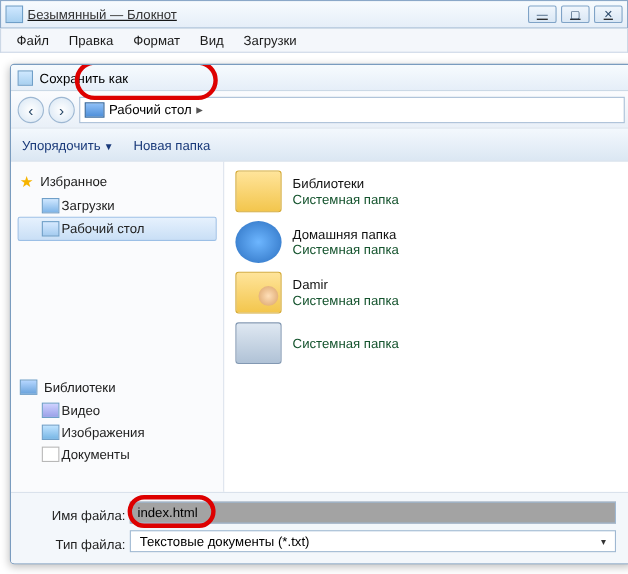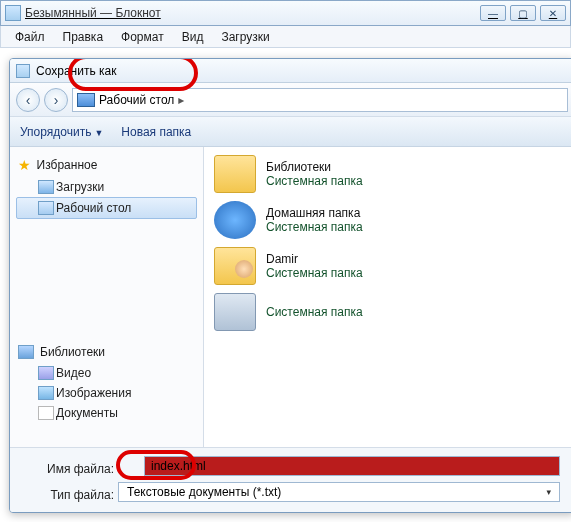--- a/index.html
+++ b/index.html
@@ -54,21 +54,21 @@
 .bi-user::after { content: ""; position: absolute; left: 20px; top: 12px; width: 18px; height: 18px; border-radius: 50%; background: radial-gradient(#ffdfb8,#d9a066); }
 .bi-pc { background: linear-gradient(#dfe8f2,#b0c2d6); border: 1px solid #8298b2; }
 .bi-net { background: radial-gradient(#8cd1ff,#2a7cc6); border-radius: 50%; }
 .item .meta { display: flex; flex-direction: column; }
 .item .name { color: #111; }
 .item .sub { color: #14532d; }
 
 .form-area { padding: 8px 14px 6px 14px; border-top: 1px solid #d4dde8; background: #f3f7fb; }
 .form-row { display: flex; align-items: flex-end; margin-bottom: 6px; gap: 4px; position: relative; }
 .form-label { width: 90px; text-align: right; color: #222; }
-.form-input { flex: 1; height: 20px; border: 1px solid #9fb8d2; background: #b91c1c; padding: 0 6px; margin-left: 26px; }
+.form-input { flex: 1; height: 20px; border: 1px solid #9fb8d2; background: #a3a3a3; padding: 0 6px; }
 .form-select { flex: 1; height: 20px; border: 1px solid #9fb8d2; background: #fff; padding: 0 8px; display: flex; align-items: center; justify-content: space-between; }
 .form-select .drop { font-size: 9px; color: #333; }
 
 </style>
 </head>
 <body>
 
 <div class="titlebar">
   <div class="icon"></div>
   <div class="title">Безымянный — Блокнот</div>

